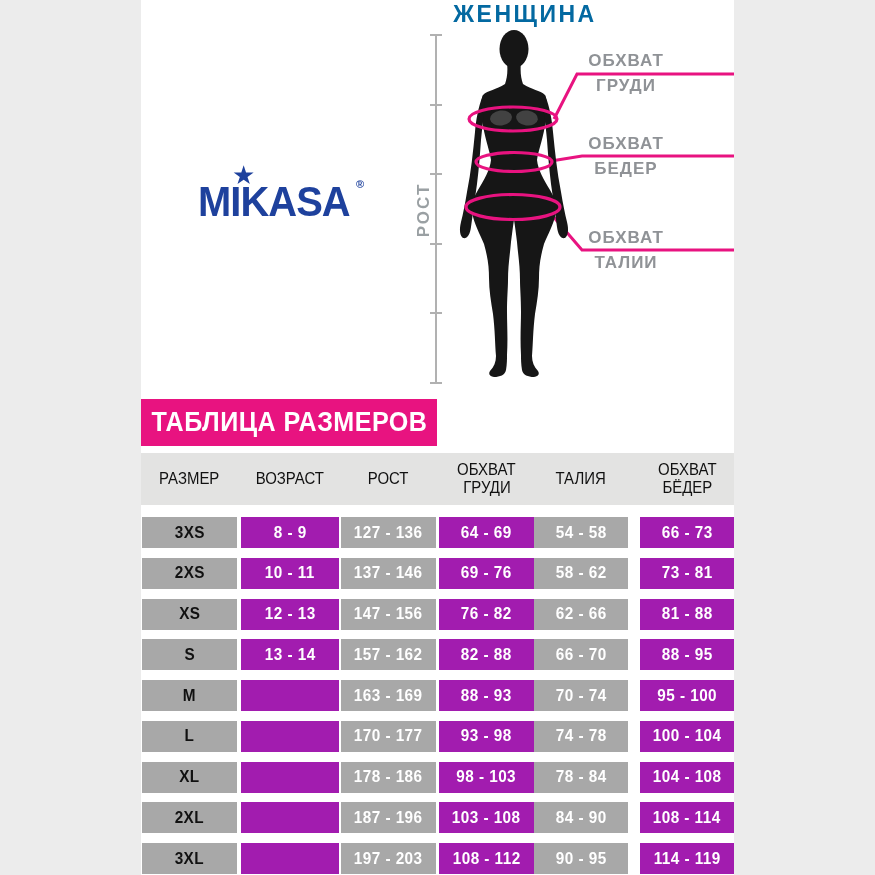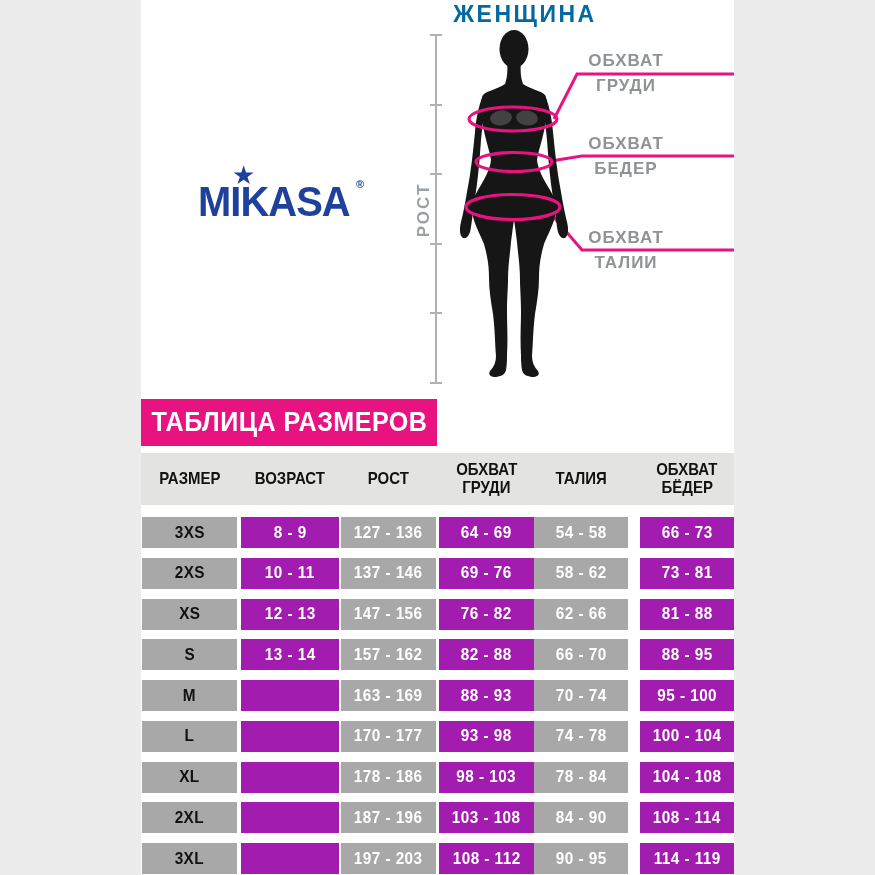--- a/index.html
+++ b/index.html
@@ -44,21 +44,21 @@
   
   .banner{position:absolute;left:0;top:399px;width:593px;height:47px;display:flex;border-radius:20px;}
   .banner-left{width:296px;background:#e81380;display:flex;align-items:center;justify-content:center;}
   .banner-right{width:297px;background:#0b0b0b;display:flex;align-items:center;justify-content:center;}
   .banner-text{color:#fff;font-size:27px;font-weight:700;letter-spacing:.5px;display:inline-block;transform:scaleX(.93);white-space:nowrap;}
 
   
   .thead{position:absolute;left:0;top:453px;width:593px;height:52px;background:#e3e3e2;}
   .hcell{
     position:absolute;top:0;height:52px;display:flex;flex-direction:column;
-    align-items:center;justify-content:center;color:#111;font-size:17px;font-weight:700;line-height:18px;
+    align-items:center;justify-content:center;color:#111;font-size:17px;font-weight:400;line-height:18px;
   }
   .hcell span{display:inline-block;transform:scaleX(.88);white-space:nowrap;}
   .c1{left:1px;width:95px;} .c2{left:100px;width:98px;} .c3{left:200px;width:95px;}
   .c4{left:298px;width:95px;} .c5{left:393px;width:94px;} .c6{left:499px;width:94px;}
 
   .tbody{position:absolute;left:0;top:0;width:593px;height:875px;}
   .trow{position:absolute;left:0;width:593px;height:31px;}
   .cell{
     position:absolute;top:0;height:31px;display:flex;align-items:center;justify-content:center;
     font-size:17px;font-weight:700;color:#fff;letter-spacing:.5px;

